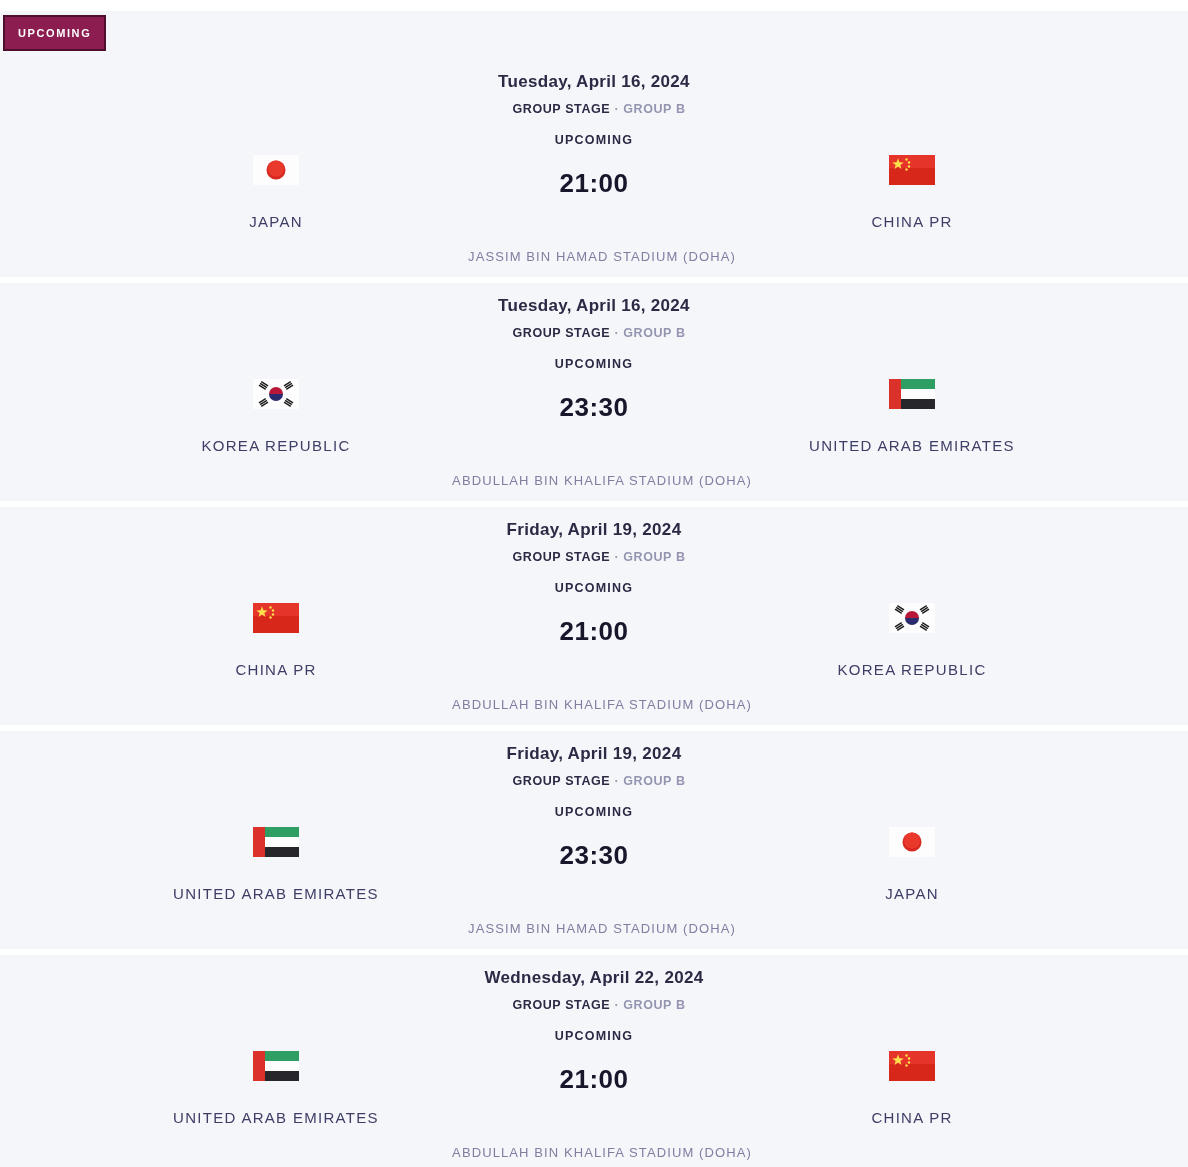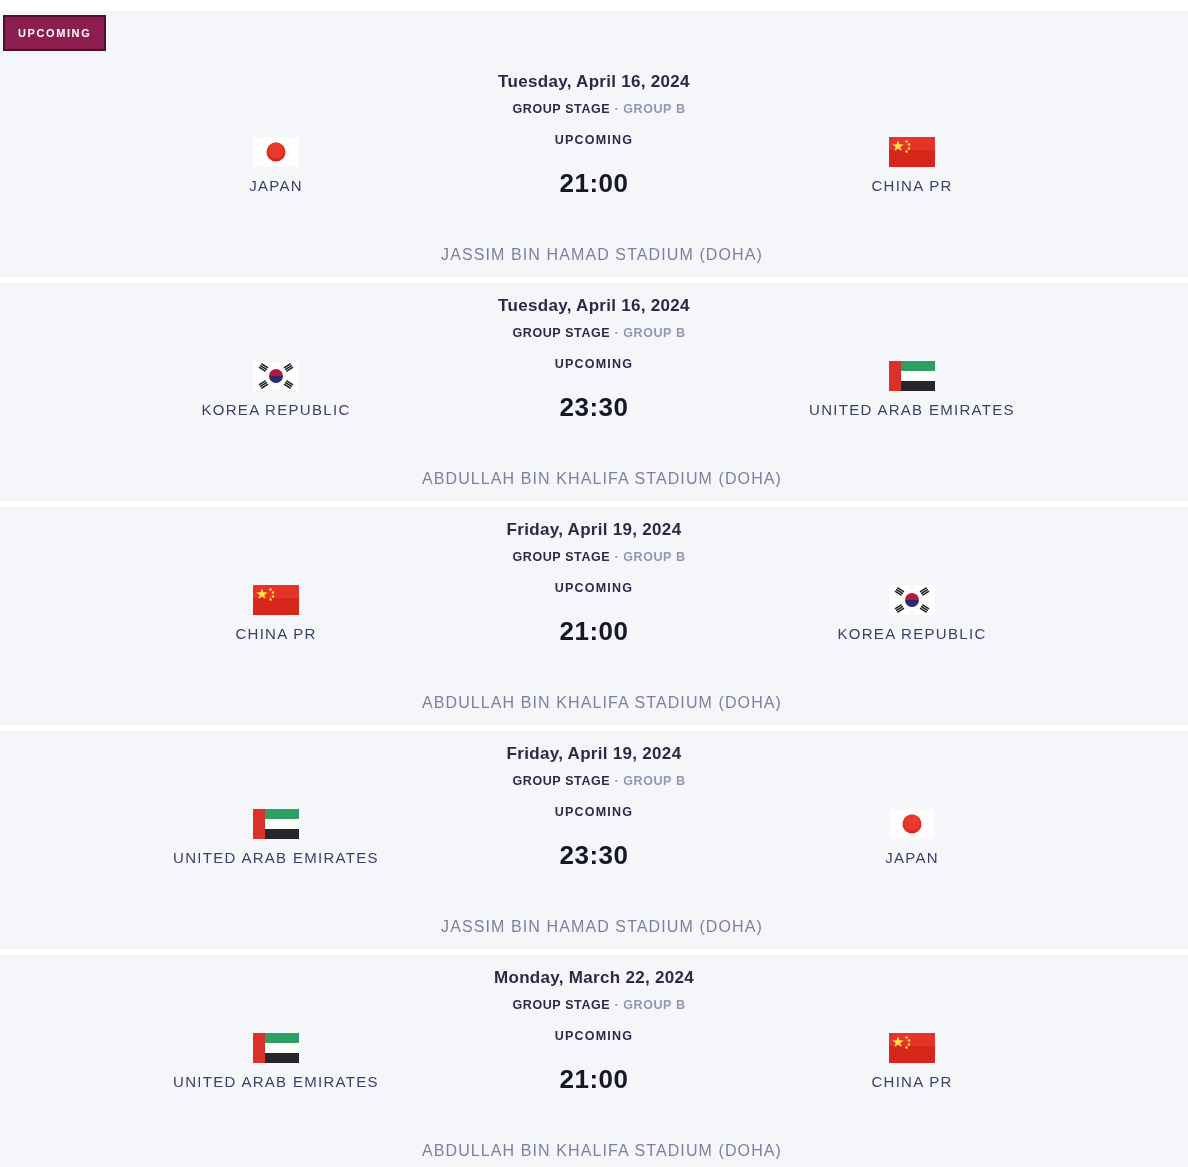--- a/index.html
+++ b/index.html
@@ -72,42 +72,42 @@
   }
   .time {
     margin-top: 21px;
     font-size: 26px;
     font-weight: bold;
     color: #17172b;
     letter-spacing: 0.5px;
   }
   .team {
     position: absolute;
-    top: 78px;
+    top: 96px;
     width: 280px;
     display: flex;
     flex-direction: column;
     align-items: center;
-    gap: 10px;
+    gap: 28px;
   }
   .team.home { left: 136px; }
   .team.away { left: 772px; }
   .team-name {
     font-size: 15px;
     color: #3d3d66;
     letter-spacing: 1.3px;
   }
   .flag { display: block; line-height: 0; }
   .flag svg { width: 46px; height: 30px; display: block; }
   .venue {
     position: absolute;
     bottom: 13px;
     left: 16px;
     right: 0;
-    font-size: 16px;
+    font-size: 13px;
     color: #7e7ea0;
     letter-spacing: 1.1px;
   }
 </style>
 </head>
 <body>
 
 <main class="fixtures" id="fixtures">
   <article class="match-card">
       <div class="badge-row"><span class="filter-badge">UPCOMING</span></div>
@@ -295,21 +295,21 @@
             </svg>
           </span>
         <span class="team-name">JAPAN</span>
       </div>
       <div class="venue">JASSIM BIN HAMAD STADIUM (DOHA)</div>
     </div>
   </article>
 
   <article class="match-card">
     <div class="match-body">
-      <div class="match-date">Monday, March 22, 2024</div>
+      <div class="match-date">Wednesday, April 22, 2024</div>
       <div class="stage-line">
         <span class="stage">GROUP STAGE</span>
         <span class="sep">·</span>
         <span class="group">GROUP B</span>
       </div>
       <div class="status">UPCOMING</div>
       <div class="time">21:00</div>
       <div class="team home">
         <span class="flag">
             <svg viewBox="0 0 46 30">

